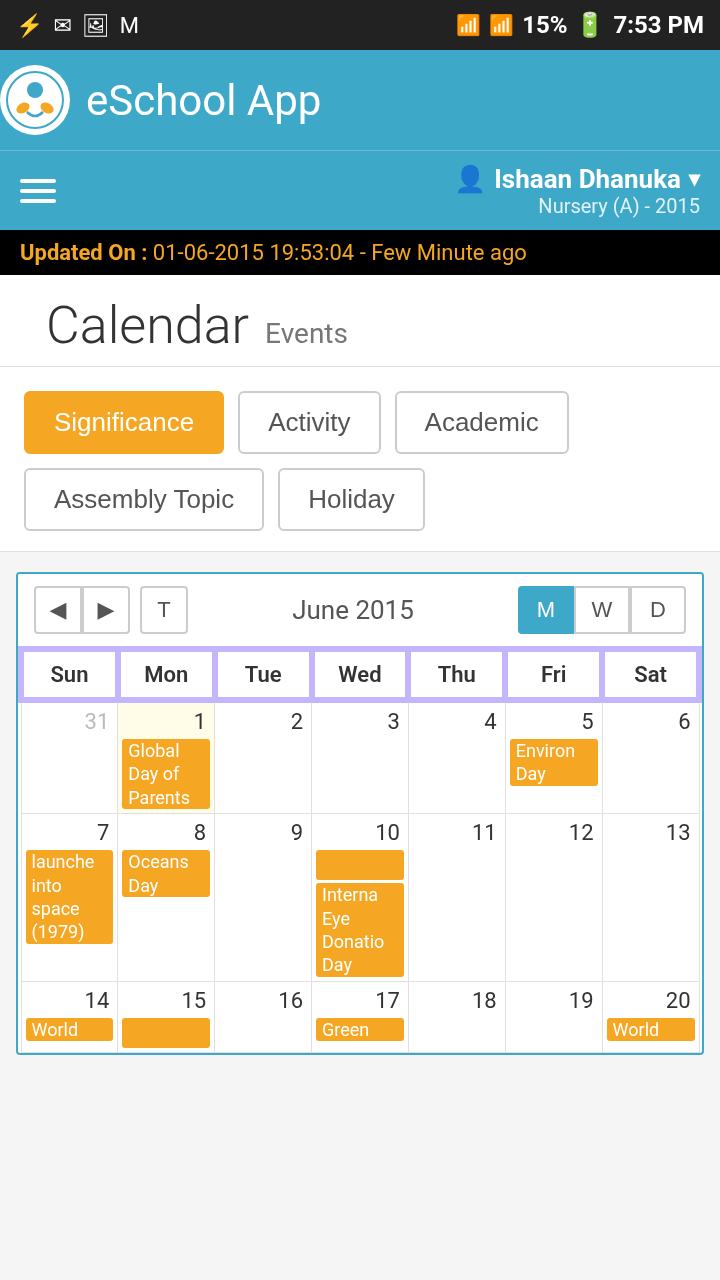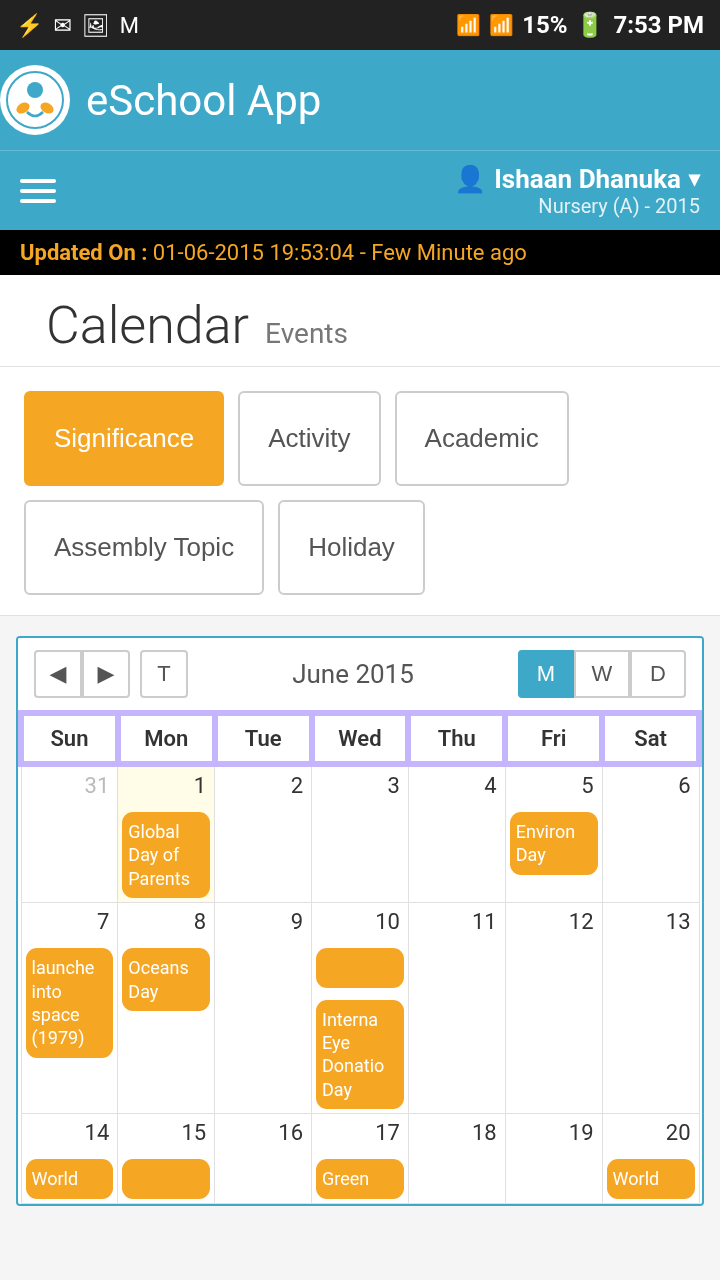--- a/index.html
+++ b/index.html
@@ -54,21 +54,21 @@
     .page-title { font-size: 52px; font-weight: 300; color: #333; margin-left: 16px; }
     .page-subtitle { font-size: 28px; color: #777; }
 
     
     .filter-section {
       background: #fff; padding: 24px 24px 20px 24px;
       display: flex; flex-wrap: wrap; gap: 14px;
       border-bottom: 1px solid #e0e0e0;
     }
     .filter-btn {
-      padding: 30px 28px; border-radius: 6px; font-size: 26px; cursor: pointer;
+      padding: 14px 28px; border-radius: 6px; font-size: 26px; cursor: pointer;
       border: 2px solid #ccc; background: #fff; color: #555;
     }
     .filter-btn.active {
       background: #f5a623; border-color: #f5a623; color: #fff;
     }
 
     
     .calendar-container {
       margin: 20px 16px; border: 2px solid #3ea8c8; border-radius: 4px; background: #fff; overflow: hidden;
     }
@@ -106,21 +106,21 @@
     .cal-table td {
       border: 1px solid #e0e0e0; vertical-align: top; width: calc(100%/7);
       min-height: 120px; padding: 4px;
     }
     .date-num {
       text-align: right; font-size: 22px; color: #333; padding: 2px 4px;
     }
     .date-num.other-month { color: #bbb; }
     .event-tag {
       display: block; background: #f5a623; color: #fff; font-size: 18px;
-      padding: 8px 6px; border-radius: 11px; margin-top: 12px; line-height: 1.3;
+      padding: 0 6px; border-radius: 3px; margin-top: 3px; line-height: 1.3;
       overflow: hidden; word-break: break-word;
     }
     .event-tag.empty { background: #f5a623; min-height: 30px; }
   </style>
 </head>
 <body>
 
 <div class="status-bar">
   <div class="status-left">
     <span>⚡</span>

